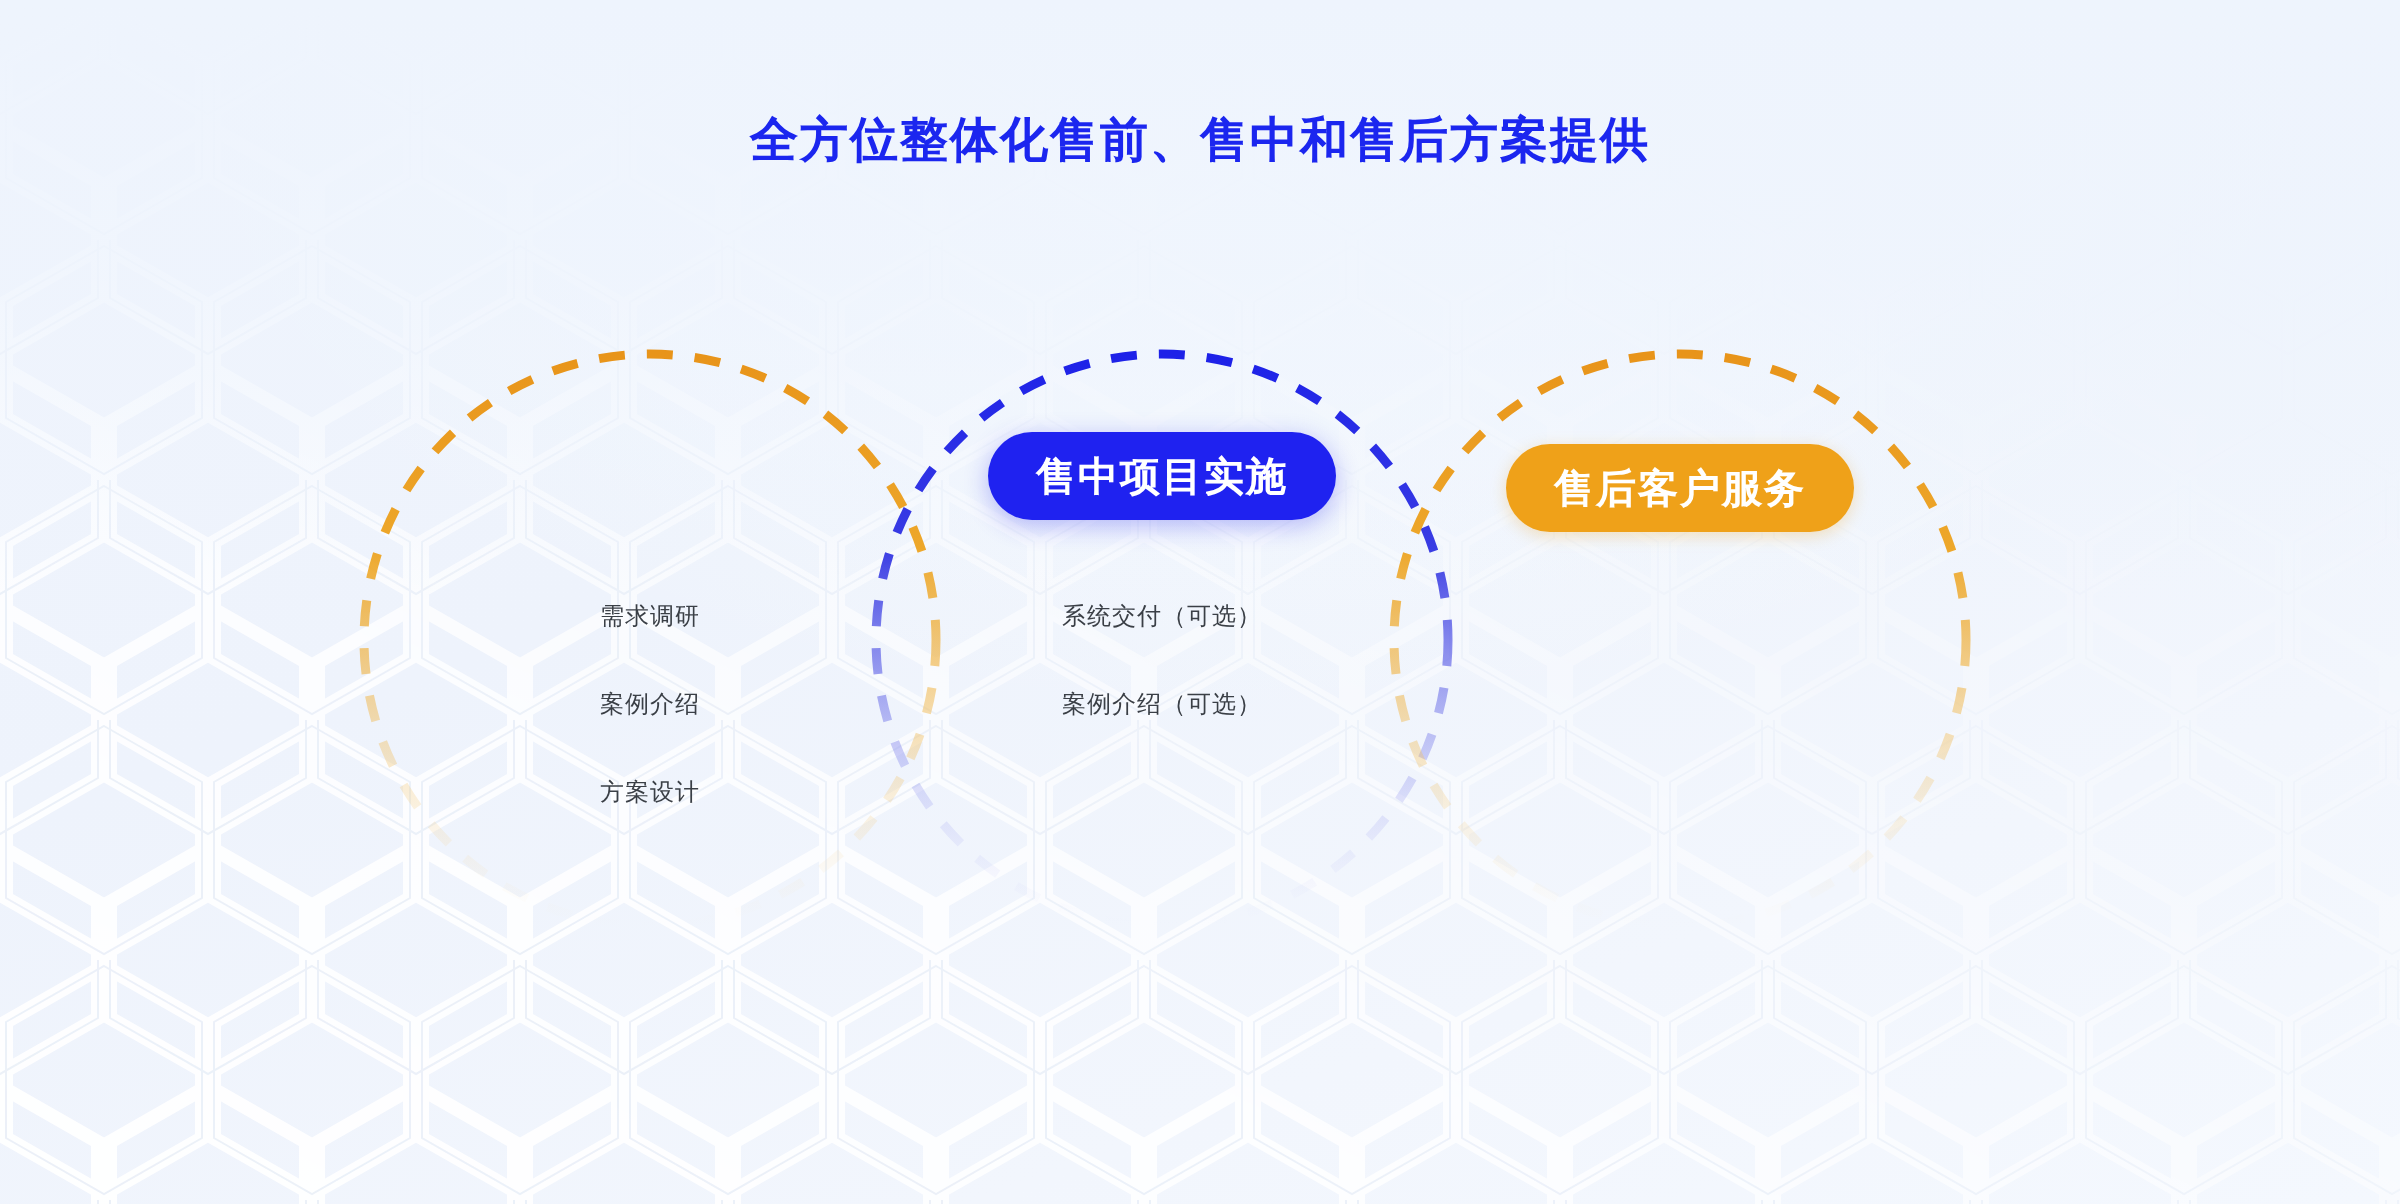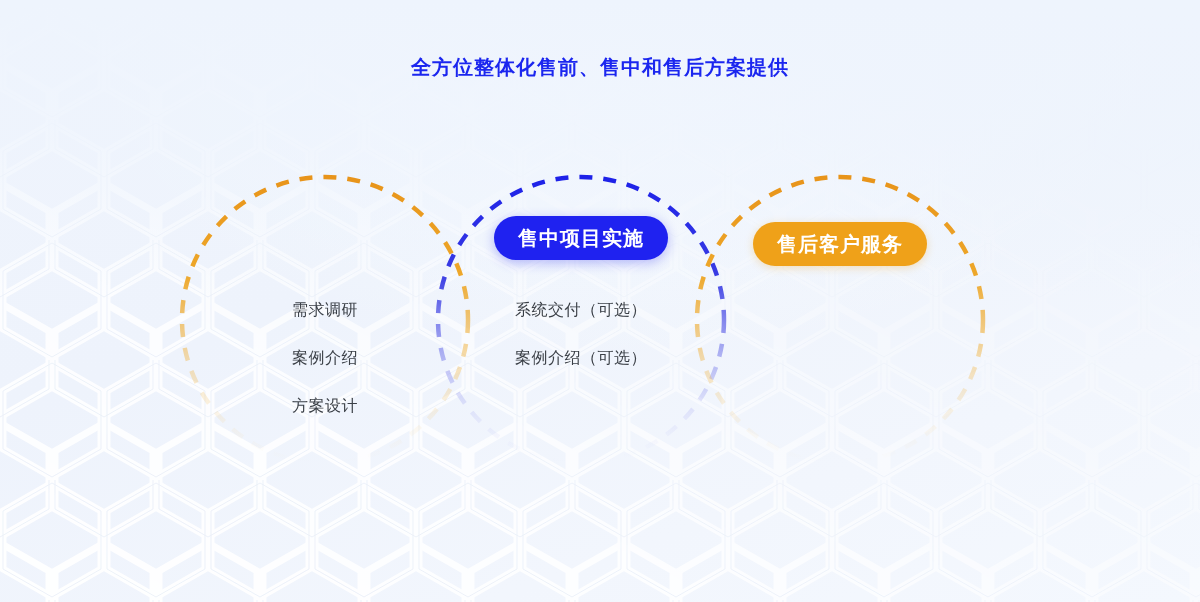--- a/index.html
+++ b/index.html
@@ -35,21 +35,21 @@
     pointer-events: none;
   }
 
   
   .title {
     position: absolute;
     left: 0;
     right: 0;
     top: 54px;
     text-align: center;
-    font-size: 20px;
+    font-size: 24px;
     font-weight: bold;
     letter-spacing: 1px;
     color: #1b26ef;
     white-space: nowrap;
   }
 
   
   .circles {
     position: absolute;
     inset: 0;
@@ -82,21 +82,21 @@
   }
 
   
   .items {
     position: absolute;
     transform: translateX(-50%);
     text-align: center;
     white-space: nowrap;
   }
   .item {
-    font-size: 16px;
+    font-size: 12px;
     color: #3a3f46;
     line-height: 1;
     margin-bottom: 32px;
     letter-spacing: 0.5px;
   }
   .item:last-child { margin-bottom: 0; }
 </style>
 </head>
 <body>
 

